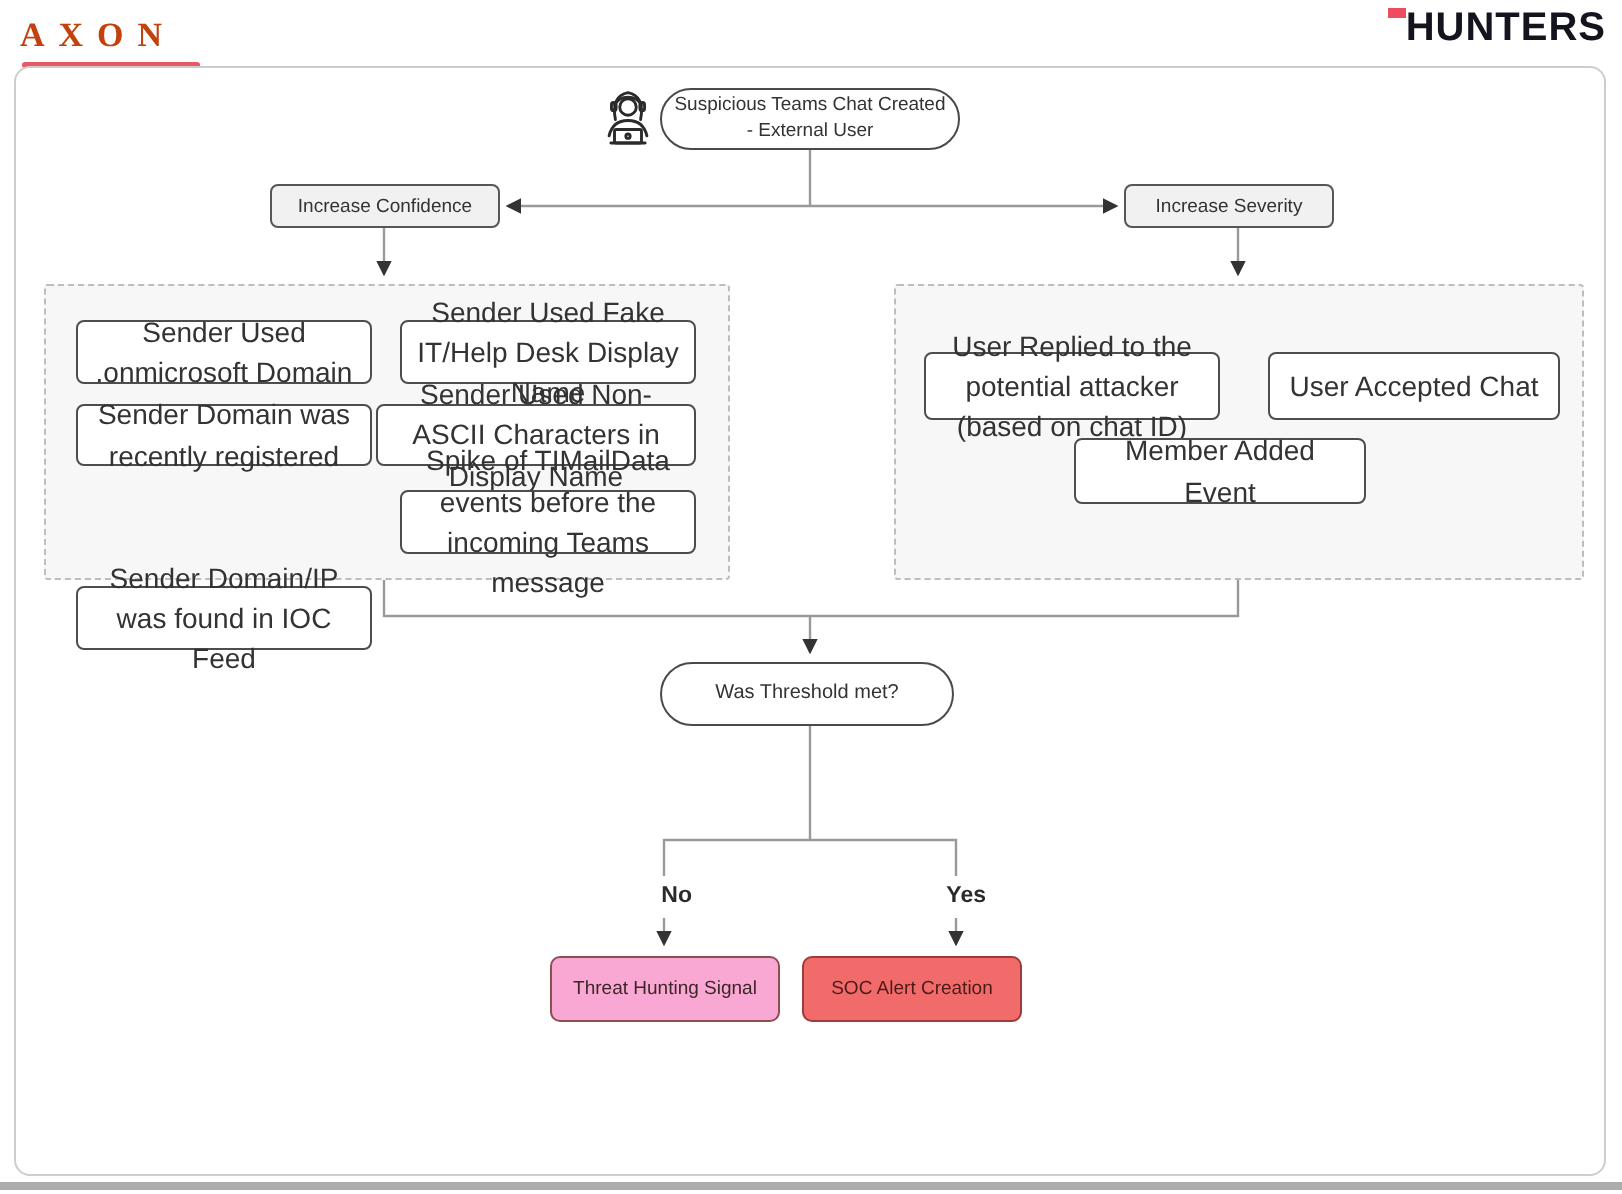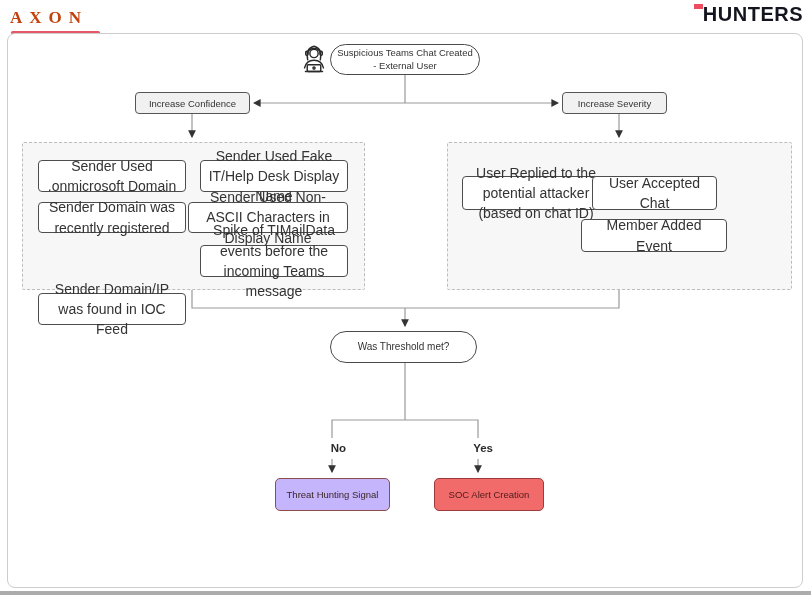--- a/index.html
+++ b/index.html
@@ -35,21 +35,21 @@
     line-height:1.35; }
   .action { border:1.5px solid #565656; border-radius:4px; background:#f1f1f1;
     font-size:9.5px; }
   .signalbox { border:1.3px solid #4d4d4d; border-radius:4px; font-size:14px;
     line-height:1.45; padding:2px 6px; background:#ffffff; }
   .dashed-group { position:absolute; border:1.2px dashed #bdbdbd; background:#f7f7f7;
     border-radius:2px; }
   .branch-label { position:absolute; font-size:11.5px; font-weight:bold; color:#2b2b2b;
     text-align:right; }
   .result { border-radius:5px; font-size:9.5px; }
-  .result.threat { background:#c4b5fd; border:1.5px solid #8f4e4e; color:#3d2626; }
+  .result.threat { background:#f9a8d4; border:1.5px solid #8f4e4e; color:#3d2626; }
   .result.soc { background:#f26b6b; border:1.5px solid #9e3b3b; color:#4d1a1a; }
 
   .hacker { position:absolute; left:296px; top:40px; width:36px; height:36px; }
 </style>
 </head>
 <body>
 
 <div id="stage">
 
   <div class="logo-left">
@@ -108,24 +108,24 @@
   <div class="dashed-group" style="left:22px; top:142px; width:343px; height:148px;"></div>
   <div class="node signalbox" style="left:38px; top:160px; width:148px; height:32px;">Sender Used .onmicrosoft Domain</div>
   <div class="node signalbox" style="left:38px; top:202px; width:148px; height:31px;">Sender Domain was recently registered</div>
   <div class="node signalbox" style="left:38px; top:245px; width:148px; height:32px;margin-top:48px;">Sender Domain/IP was found in IOC Feed</div>
   <div class="node signalbox" style="left:200px; top:160px; width:148px; height:32px;">Sender Used Fake IT/Help Desk Display Name</div>
   <div class="node signalbox" style="left:188px; top:202px; width:160px; height:31px;">Sender Used Non-ASCII Characters in Display Name</div>
   <div class="node signalbox" style="left:200px; top:245px; width:148px; height:32px;">Spike of TIMailData events before the incoming Teams message</div>
 
   <div class="dashed-group" style="left:447px; top:142px; width:345px; height:148px;"></div>
   <div class="node signalbox" style="left:462px; top:176px; width:148px; height:34px;">User Replied to the potential attacker (based on chat ID)</div>
-  <div class="node signalbox" style="left:592px; top:176px; width:125px; height:34px;">User Accepted Chat</div>
-  <div class="node signalbox" style="left:537px; top:219px; width:146px; height:33px;margin-left:44px;">Member Added Event</div>
+  <div class="node signalbox" style="left:634px; top:176px; width:146px; height:34px;text-align:right;">User Accepted Chat</div>
+  <div class="node signalbox" style="left:537px; top:219px; width:146px; height:33px;">Member Added Event</div>
 
   <div class="node stadium" style="left:330px; top:331px; width:147px; height:32px; font-size:10px;">Was Threshold met?</div>
 
   <div class="branch-label" style="left:318px; top:442px; width:28px;">No</div>
   <div class="branch-label" style="left:463px; top:442px; width:30px;">Yes</div>
 
   <div class="node result threat" style="left:275px; top:478px; width:115px; height:33px;">Threat Hunting Signal</div>
-  <div class="node result soc" style="left:434px; top:478px; width:110px; height:33px;text-align:right;">SOC Alert Creation</div>
+  <div class="node result soc" style="left:401px; top:478px; width:110px; height:33px;text-align:right;">SOC Alert Creation</div>
 
 </div>
 
 </body></html>

